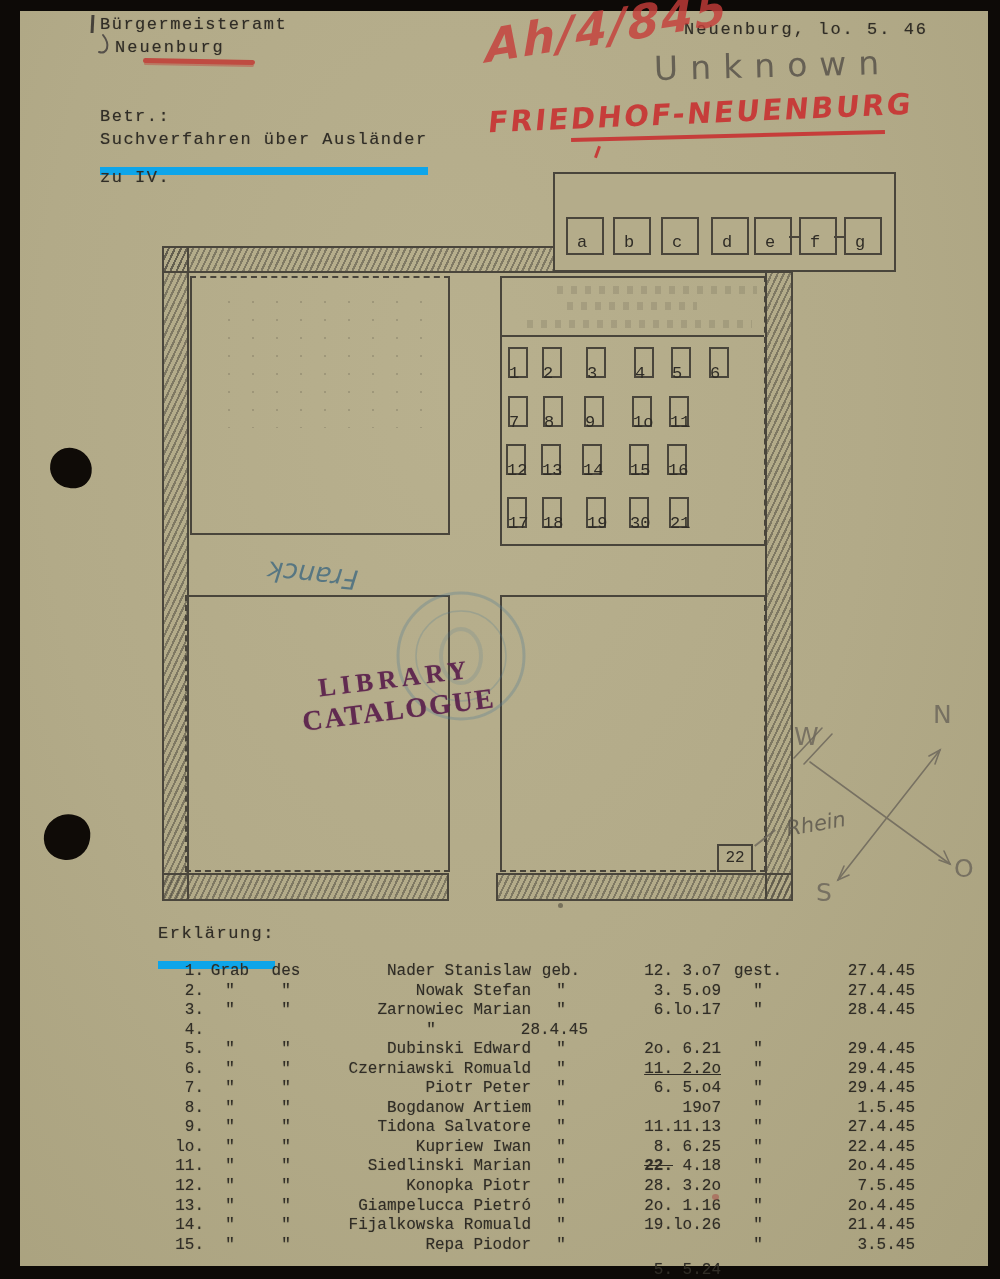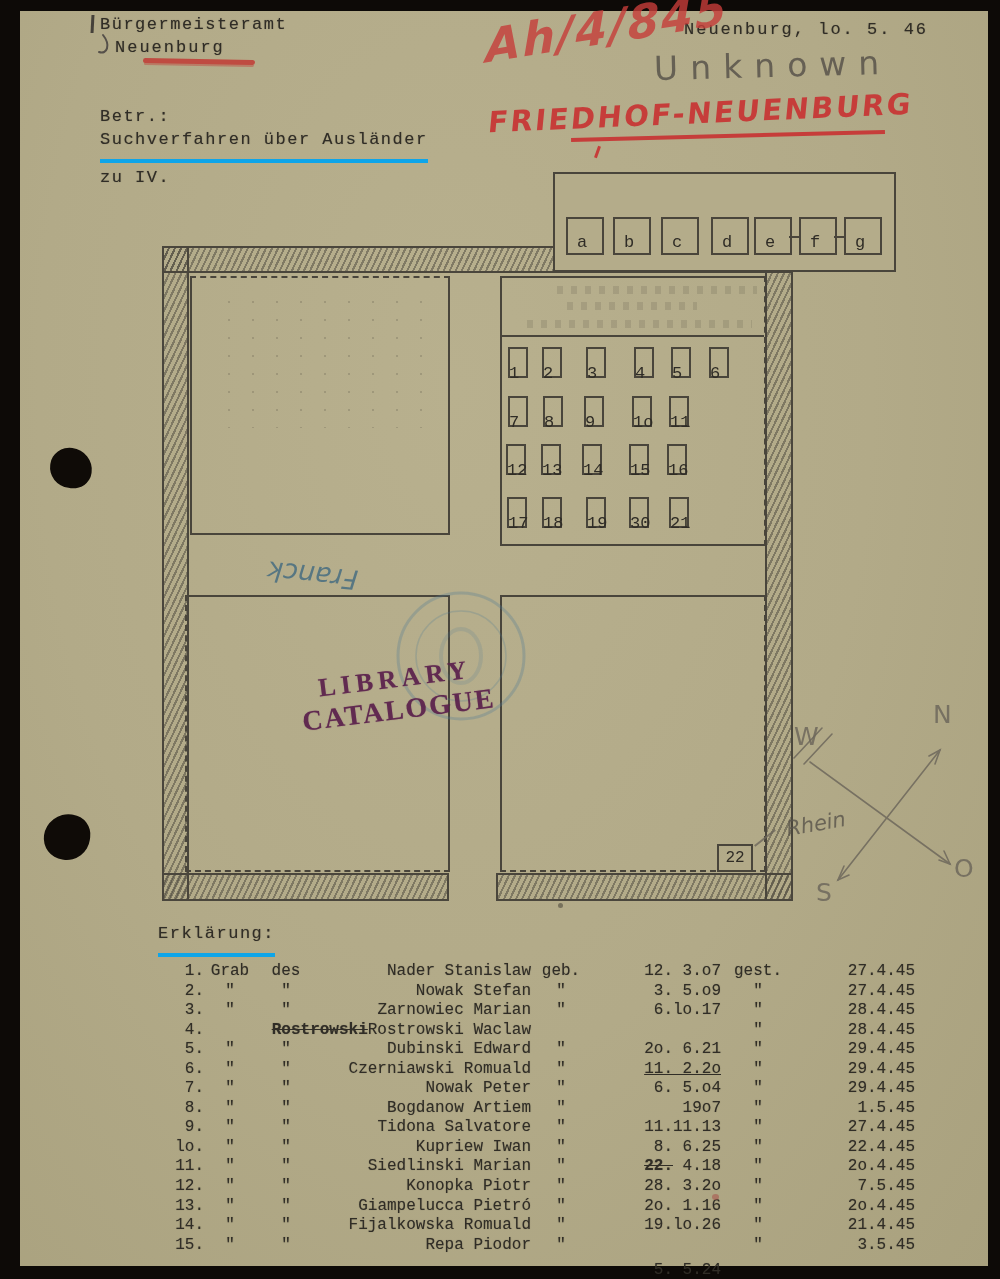--- a/index.html
+++ b/index.html
@@ -4,21 +4,21 @@
 <style>
   html,body{margin:0;padding:0;background:#1a140d;}
   .page{position:relative;width:1000px;height:1279px;background:#0d0a07;overflow:hidden;
         font-family:"Liberation Mono","DejaVu Sans Mono",monospace;}
   .abs{position:absolute;}
   .paper{position:absolute;left:18px;top:9px;width:972px;height:1260px;
          background:radial-gradient(ellipse at 45% 30%, #b8b08e 0%, #b2aa88 55%, #a9a17e 100%);}
   .edge{position:absolute;background:#0d0a07;}
   .hole{position:absolute;background:#0f0b07;transform:rotate(8deg);}
   .typed{font-size:17px;color:#302d26;letter-spacing:1.5px;text-shadow:0 0 1px rgba(48,45,38,.45);white-space:pre;}
-  .underlined{border-bottom:4px solid #0ea5e9;padding-bottom:10px;}
+  .underlined{border-bottom:8px solid #0ea5e9;padding-bottom:18px;}
   .red-hand{color:#c63d3a;font-family:"DejaVu Sans",sans-serif;font-weight:bold;}
   .pencil{color:#59544b;font-family:"DejaVu Sans",sans-serif;}
   
   .map{position:absolute;left:160px;top:243px;width:648px;height:662px;}
   .wall{position:absolute;box-sizing:border-box;border:2px solid #4a463c;
         background:repeating-linear-gradient(115deg, rgba(74,70,60,0) 0 3.5px, rgba(74,70,60,.5) 3.5px 5.5px);}
   .plot{position:absolute;box-sizing:border-box;border:2px solid #49453b;}
   .tl-plot{border-top-style:dashed;}
   .tr-plot{border-right-style:dashed;}
   .bl-plot{border-left-style:dashed;border-bottom-style:dashed;}
@@ -257,21 +257,20 @@
         <div class="lcell al-c" style="width: 52px;">"</div>
         <div class="lcell al-c" style="width: 60px;">"</div>
         <div class="lcell al-l" style="width: 215px;">Zarnowiec Marian</div>
         <div class="lcell al-c" style="width: 60px;">"</div>
         <div class="lcell al-r" style="width: 130px;">6.lo.17</div>
         <div class="lcell al-c" style="width: 74px;">"</div>
         <div class="lcell al-r" style="width: 120px;">28.4.45</div>
       </div>
       <div class="lrow">
         <div class="lcell al-r" style="width: 48px;">4.</div>
-        <div class="lcell al-l" style="width: 327px;"><span class="struck">Rostrowski</span><span>Rostrowski Waclaw</span></div>
         <div class="lcell al-c" style="width: 60px;"></div>
         <div class="lcell al-r" style="width: 130px;"></div>
         <div class="lcell al-c" style="width: 74px;">"</div>
         <div class="lcell al-r" style="width: 120px;">28.4.45</div>
       </div>
       <div class="lrow">
         <div class="lcell al-r" style="width: 48px;">5.</div>
         <div class="lcell al-c" style="width: 52px;">"</div>
         <div class="lcell al-c" style="width: 60px;">"</div>
         <div class="lcell al-l" style="width: 215px;">Dubinski Edward</div>
@@ -287,21 +286,21 @@
         <div class="lcell al-l" style="width: 215px;">Czerniawski Romuald</div>
         <div class="lcell al-c" style="width: 60px;">"</div>
         <div class="lcell al-r" style="width: 130px; text-decoration: underline;">11. 2.2o</div>
         <div class="lcell al-c" style="width: 74px;">"</div>
         <div class="lcell al-r" style="width: 120px;">29.4.45</div>
       </div>
       <div class="lrow">
         <div class="lcell al-r" style="width: 48px;">7.</div>
         <div class="lcell al-c" style="width: 52px;">"</div>
         <div class="lcell al-c" style="width: 60px;">"</div>
-        <div class="lcell al-l" style="width: 215px;">Nowak Peter</div>
+        <div class="lcell al-l" style="width: 215px;">Piotr Peter</div>
         <div class="lcell al-c" style="width: 60px;">"</div>
         <div class="lcell al-r" style="width: 130px;">6. 5.o4</div>
         <div class="lcell al-c" style="width: 74px;">"</div>
         <div class="lcell al-r" style="width: 120px;">29.4.45</div>
       </div>
       <div class="lrow">
         <div class="lcell al-r" style="width: 48px;">8.</div>
         <div class="lcell al-c" style="width: 52px;">"</div>
         <div class="lcell al-c" style="width: 60px;">"</div>
         <div class="lcell al-l" style="width: 215px;">Bogdanow Artiem</div>

